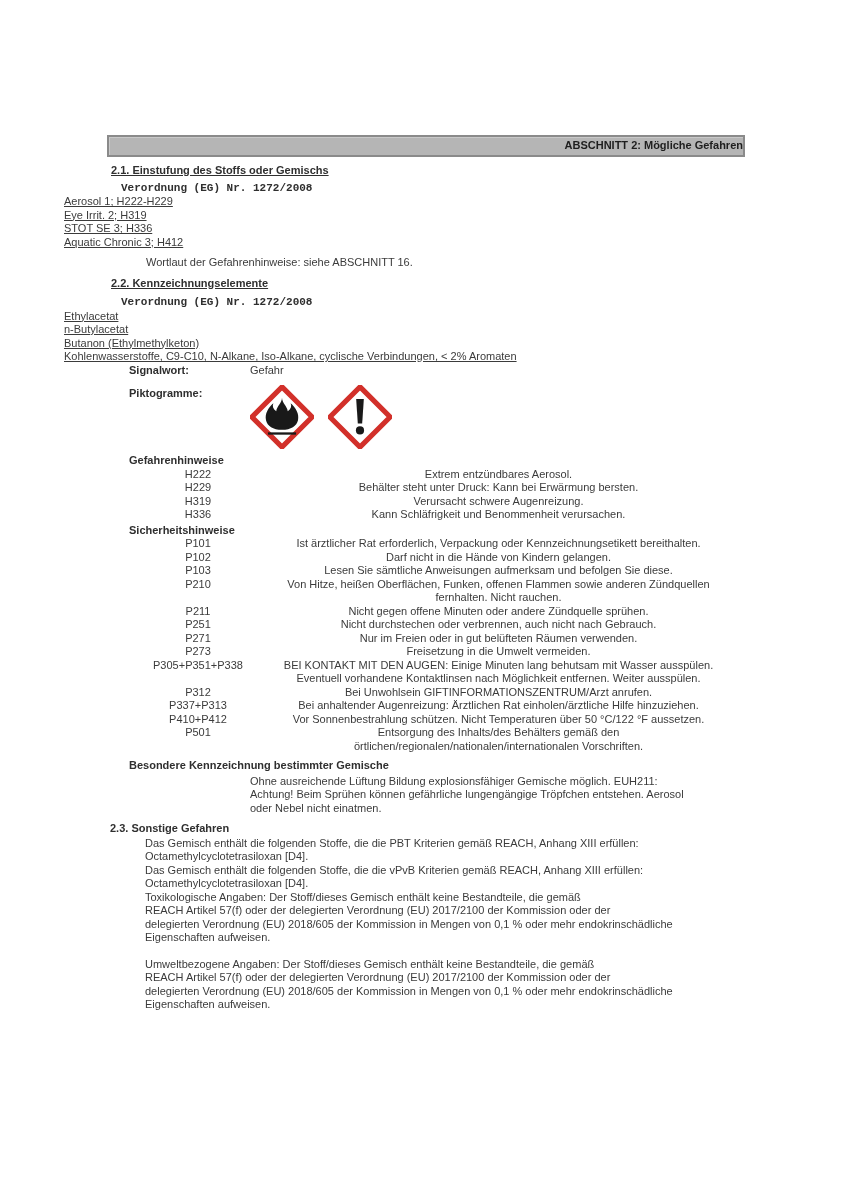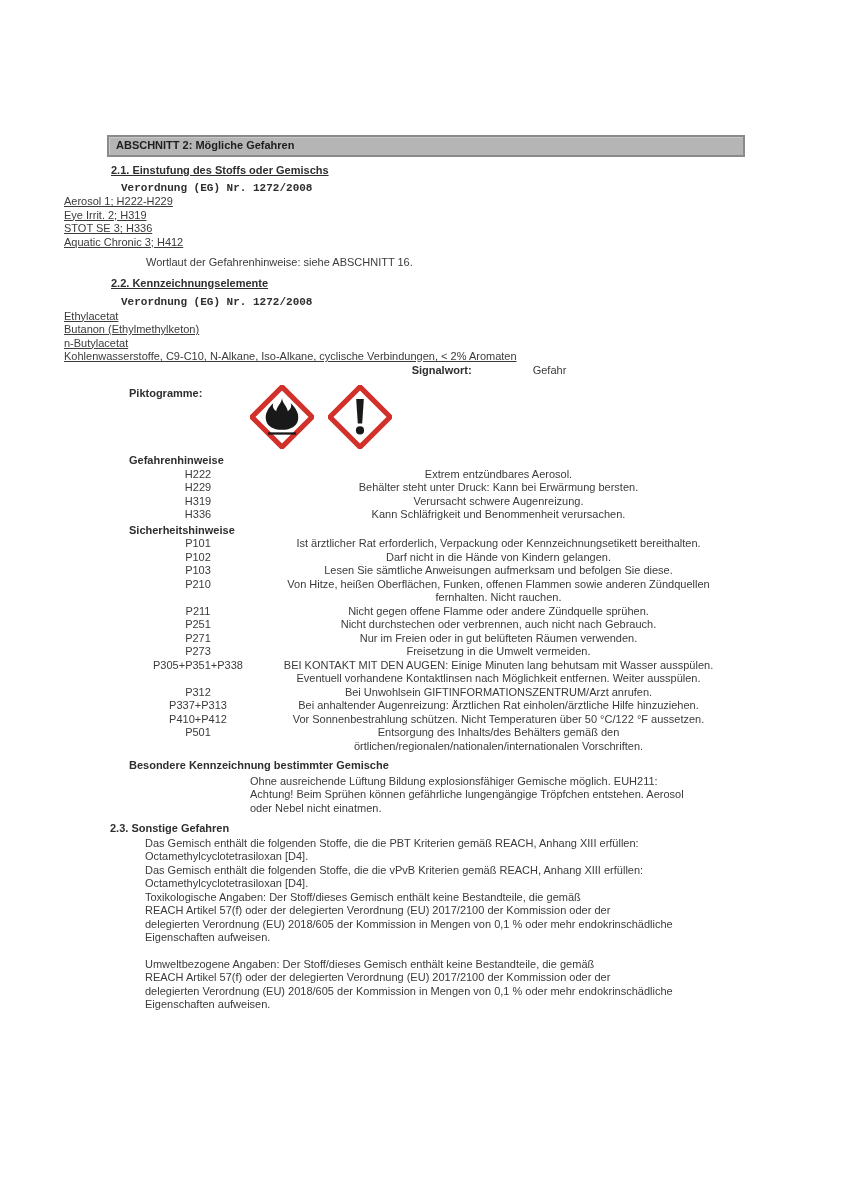--- a/index.html
+++ b/index.html
@@ -14,32 +14,32 @@
     color:#3b3b3b;
   }
   .section-bar {
     margin:135px 0 0 107px;
     width:638px; height:22px;
     background:#b5b5b5;
     border:2px solid #8a8a8a;
     box-shadow: inset 1px 1px 0 #c9c9c9;
     display:flex; align-items:center;
     padding-left:7px;
-    font-weight:bold; color:#1e1e1e;
+    font-weight:bold; color:#1e1e1e;justify-content:flex-end;
   }
   .sec-head {
     font-weight:bold; text-decoration:underline; color:#2f2f2f;
     margin-left:111px;
   }
   .sec-head.mt { margin-top:7px; }
   .bold-l1 { font-weight:bold; color:#2f2f2f; margin-left:121px;font-family:Liberation Mono, monospace; }
   .bold-l2 { font-weight:bold; color:#2f2f2f; margin-left:129px; }
   .item { margin-left:64px;text-decoration:underline; }
   .note { margin-left:146px; margin-top:7px; }
-  .kv-row { display:flex; margin-left:129px;justify-content:center; }
+  .kv-row { display:flex; margin-left:129px; }
   .kv-row .kv-label { font-weight:bold; color:#2f2f2f; width:121px; flex:0 0 121px; }
   .picto-row { display:flex; margin-left:129px; margin-top:8px; }
   .picto-row .kv-label { font-weight:bold; color:#2f2f2f; width:121px; flex:0 0 121px; padding-top:2px; }
   .picto-icons { display:flex; gap:14px; }
   .picto-icons svg { width:64px; height:64px; display:block; }
   .stmt-row { display:flex; margin-left:146px;text-align:center; }
   .stmt-row .code { width:104px; flex:0 0 104px; }
   .stmt-row .desc { width:497px; white-space:pre-line; }
   .gap-before { margin-top:8px; }
   .head-gap { margin-top:5px; }
@@ -65,22 +65,22 @@
   <div class="bold-l1 mt4">Verordnung (EG) Nr. 1272/2008</div>
   <div class="item">Aerosol 1; H222-H229</div>
   <div class="item">Eye Irrit. 2; H319</div>
   <div class="item">STOT SE 3; H336</div>
   <div class="item">Aquatic Chronic 3; H412</div>
   <div class="note">Wortlaut der Gefahrenhinweise: siehe ABSCHNITT 16.</div>
 
   <div class="sec-head mt">2.2. Kennzeichnungselemente</div>
   <div class="bold-l1 mt6">Verordnung (EG) Nr. 1272/2008</div>
   <div class="item">Ethylacetat</div>
+  <div class="item">n-Butylacetat</div>
   <div class="item">Butanon (Ethylmethylketon)</div>
-  <div class="item">n-Butylacetat</div>
   <div class="item">Kohlenwasserstoffe, C9-C10, N-Alkane, Iso-Alkane, cyclische Verbindungen, &lt; 2% Aromaten</div>
 
   <div class="kv-row">
     <span class="kv-label">Signalwort:</span>
     <span>Gefahr</span>
   </div>
 
   <div class="picto-row">
     <span class="kv-label">Piktogramme:</span>
     <span class="picto-icons">
@@ -130,21 +130,21 @@
     <span class="code">P103</span>
     <span class="desc">Lesen Sie sämtliche Anweisungen aufmerksam und befolgen Sie diese.</span>
   </div>
   <div class="stmt-row">
     <span class="code">P210</span>
     <span class="desc">Von Hitze, heißen Oberflächen, Funken, offenen Flammen sowie anderen Zündquellen
 fernhalten. Nicht rauchen.</span>
   </div>
   <div class="stmt-row">
     <span class="code">P211</span>
-    <span class="desc">Nicht gegen offene Flamme oder andere Zündquelle sprühen.</span>
+    <span class="desc">Nicht gegen offene Minuten oder andere Zündquelle sprühen.</span>
   </div>
   <div class="stmt-row">
     <span class="code">P251</span>
     <span class="desc">Nicht durchstechen oder verbrennen, auch nicht nach Gebrauch.</span>
   </div>
   <div class="stmt-row">
     <span class="code">P271</span>
     <span class="desc">Nur im Freien oder in gut belüfteten Räumen verwenden.</span>
   </div>
   <div class="stmt-row">

